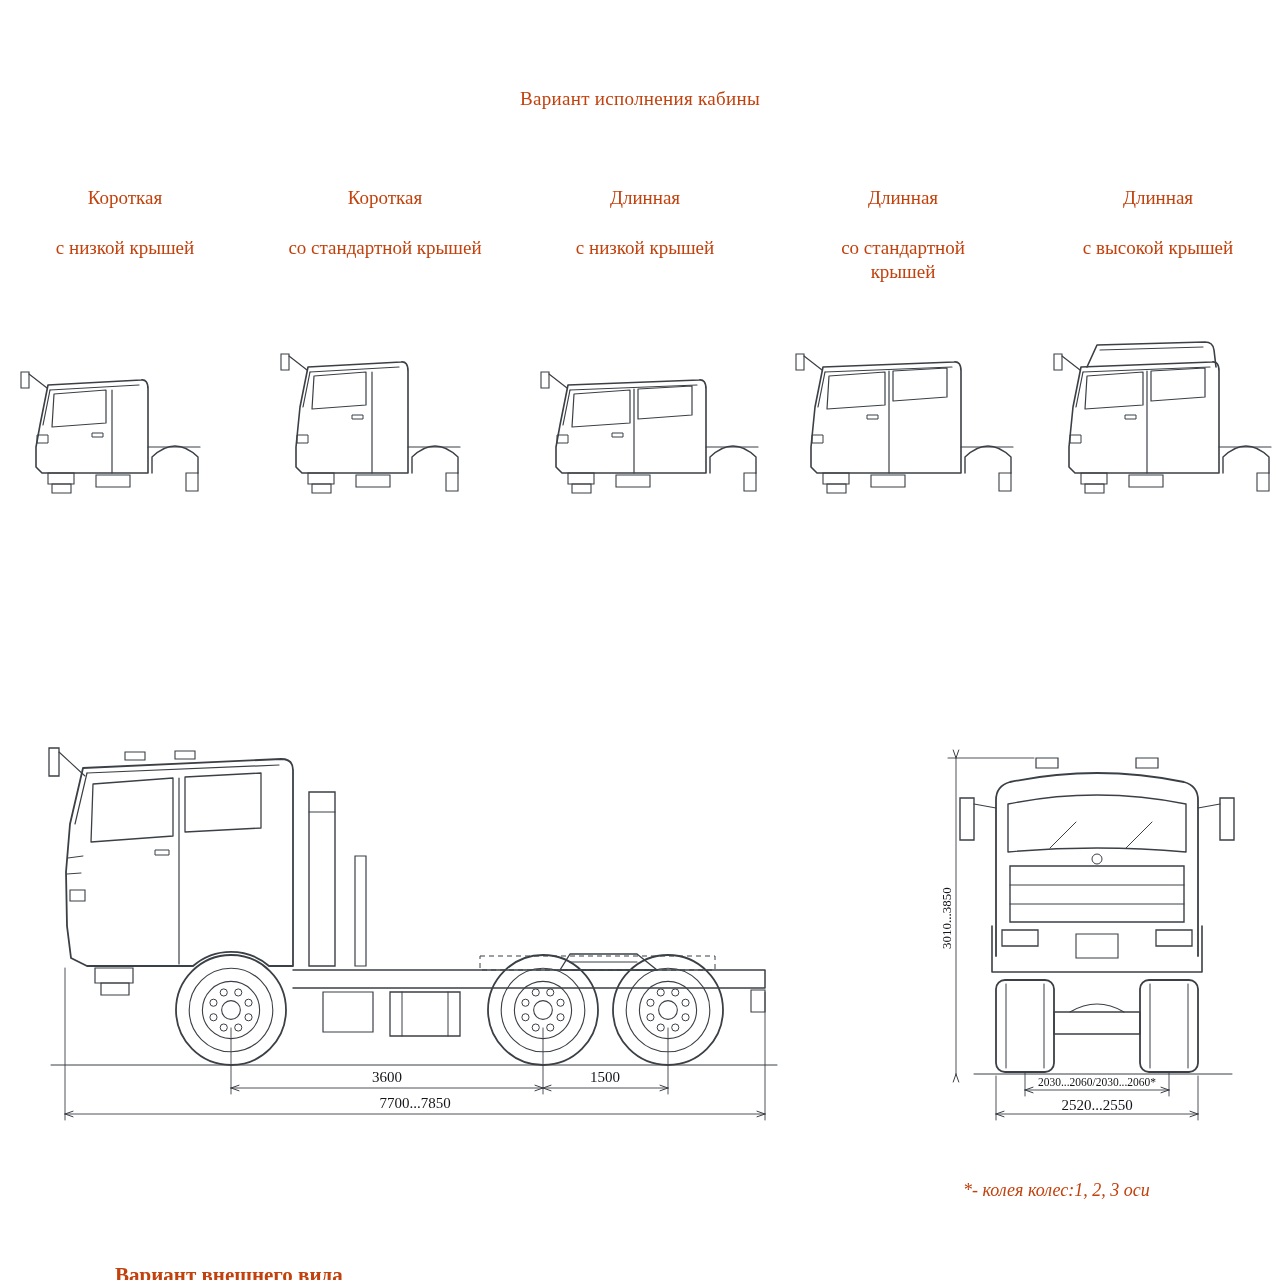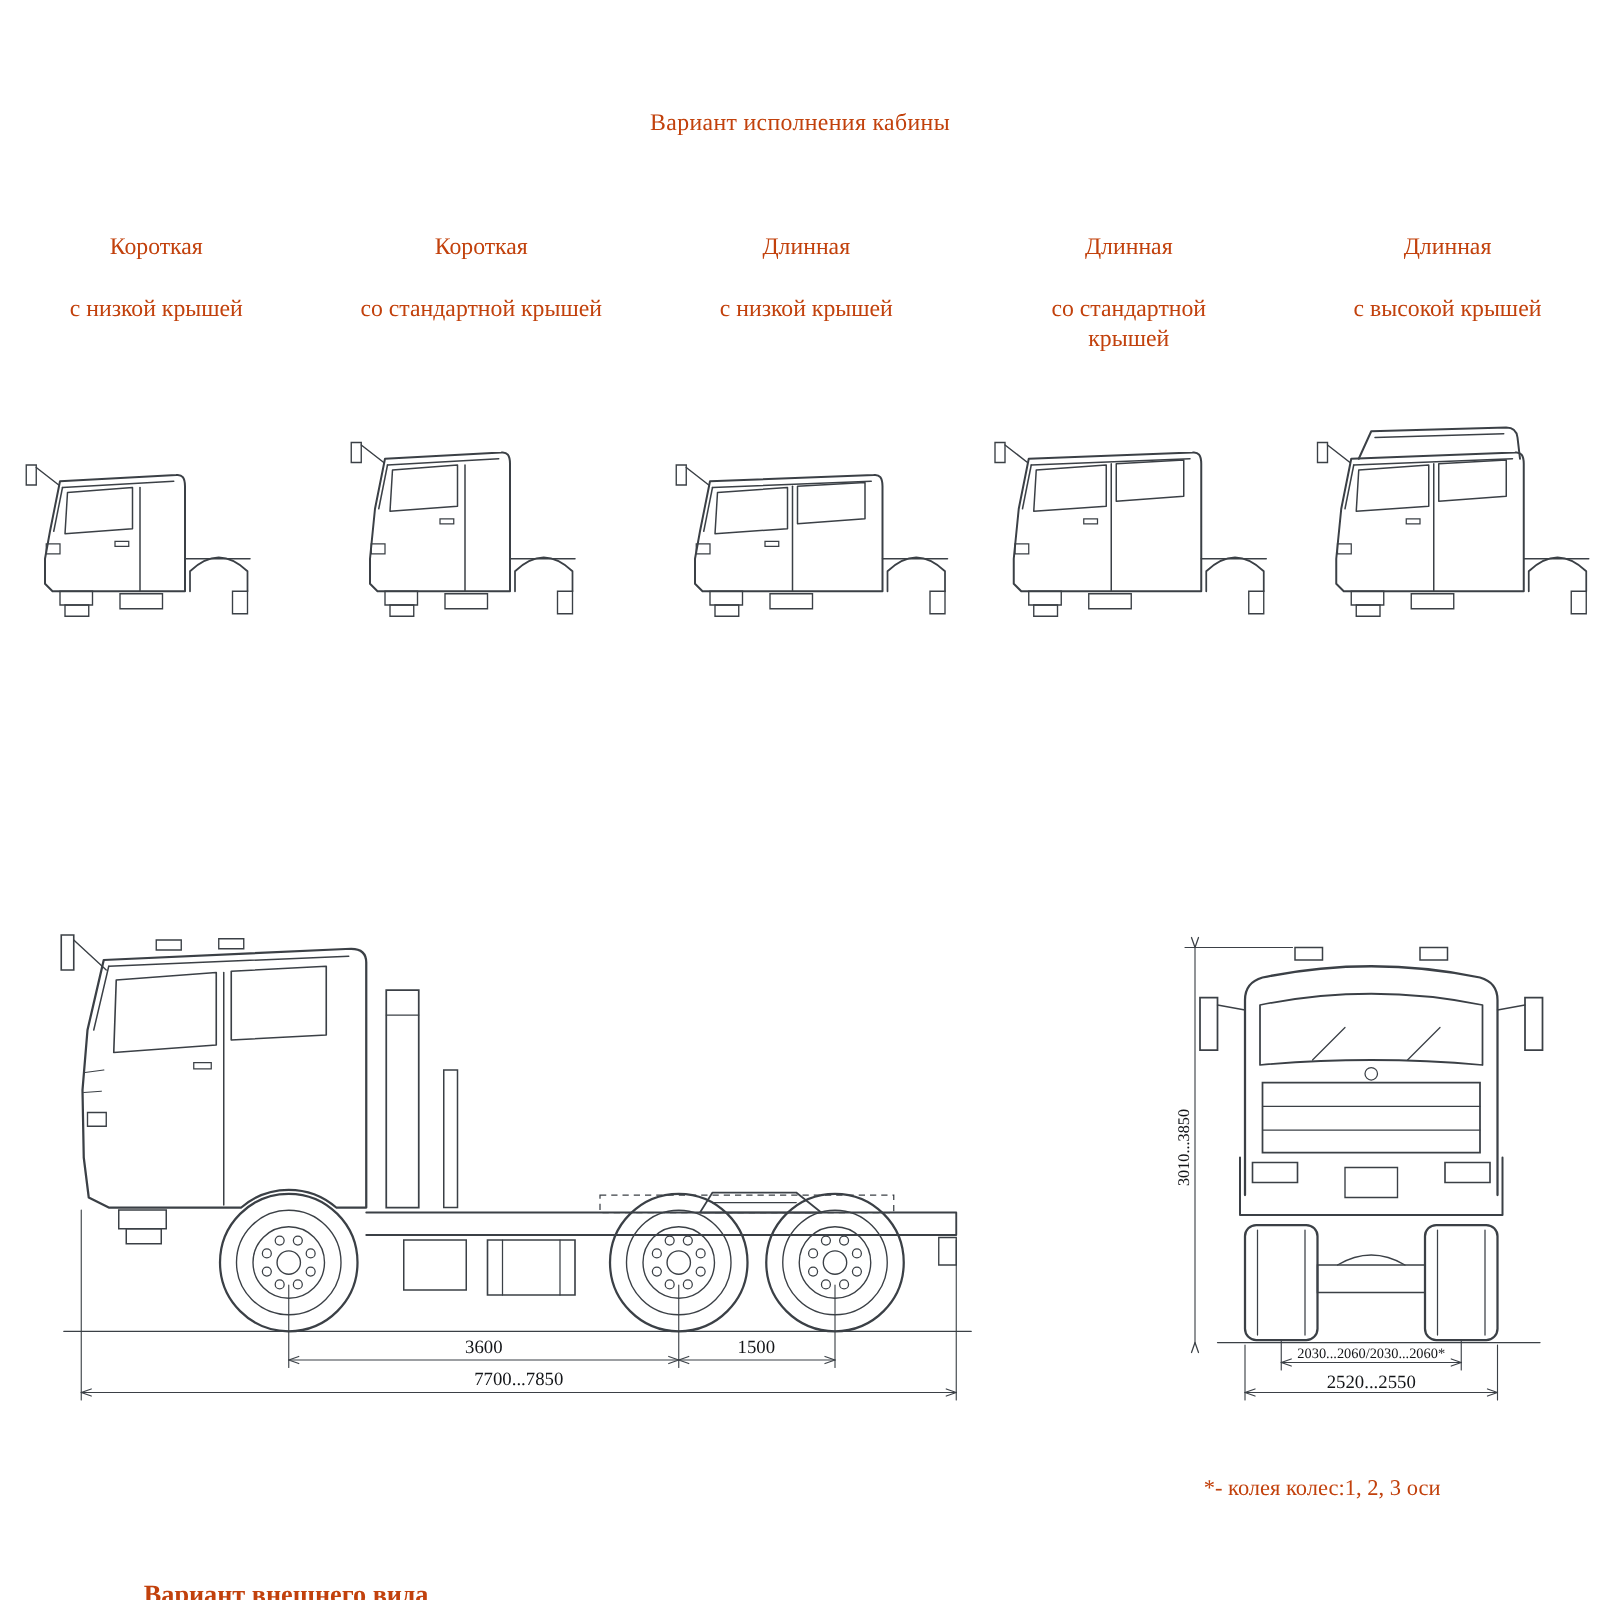--- a/index.html
+++ b/index.html
@@ -24,20 +24,21 @@
   .draw path,.draw rect,.draw circle{vector-effect:non-scaling-stroke;}
   svg text{
     font-family:"Liberation Serif", serif;
     font-size:15px;fill:#131518;
   }
   svg text.small{font-size:11.5px;}
   svg text.vdim{font-size:13px;}
   .footnote{
     position:absolute;left:963px;top:1180px;
     font-size:18px;
+    font-style:italic;
   }
   .bottom-caption{
     position:absolute;left:115px;top:1263px;
     font-size:21px;font-weight:bold;text-decoration:underline;
     white-space:nowrap;
   }
 </style>
 </head>
 <body>
 

